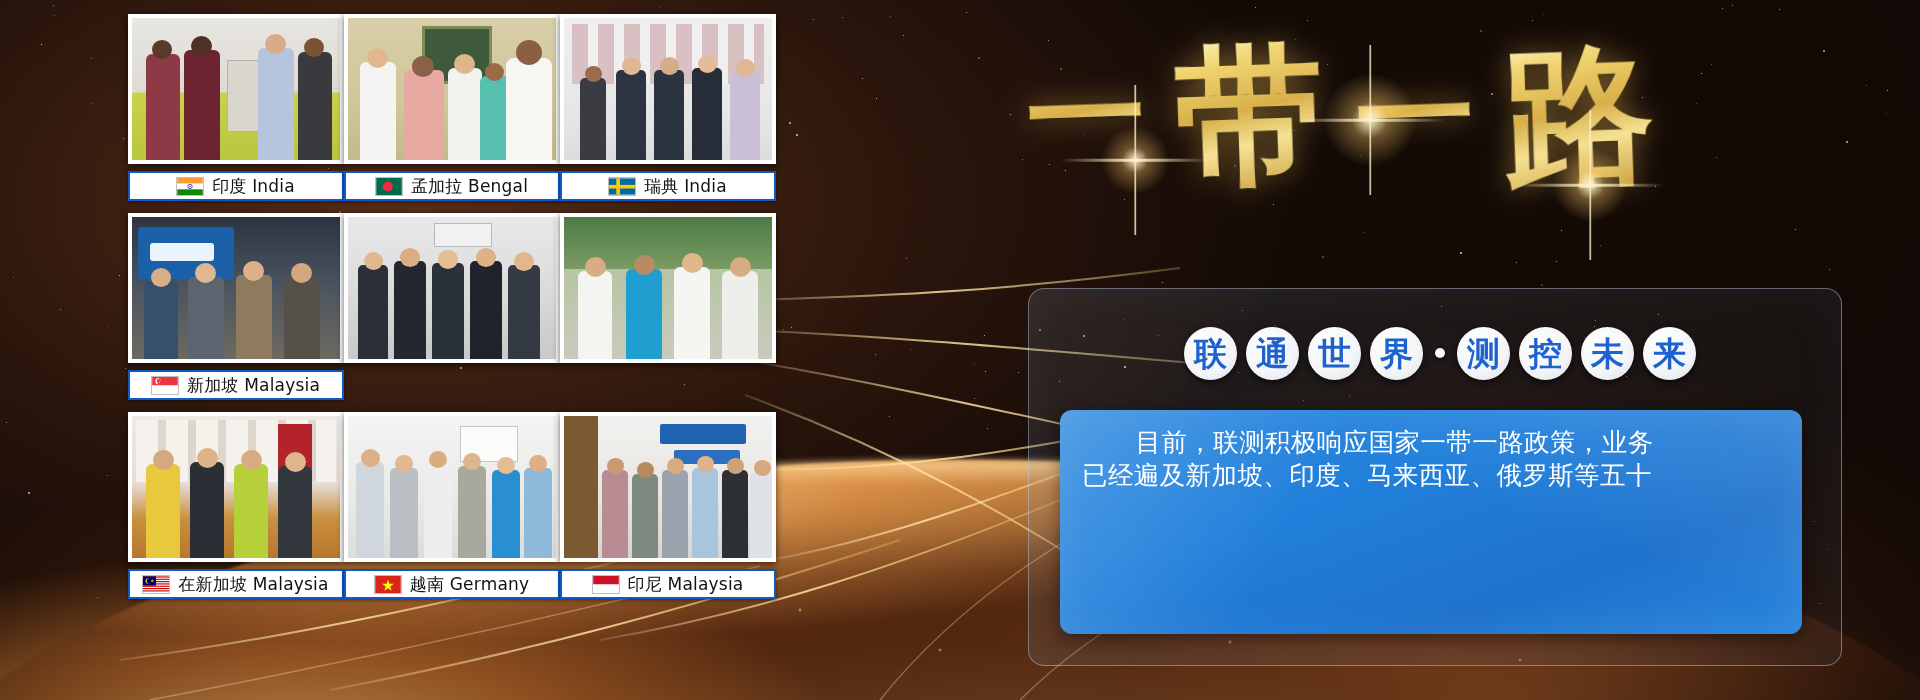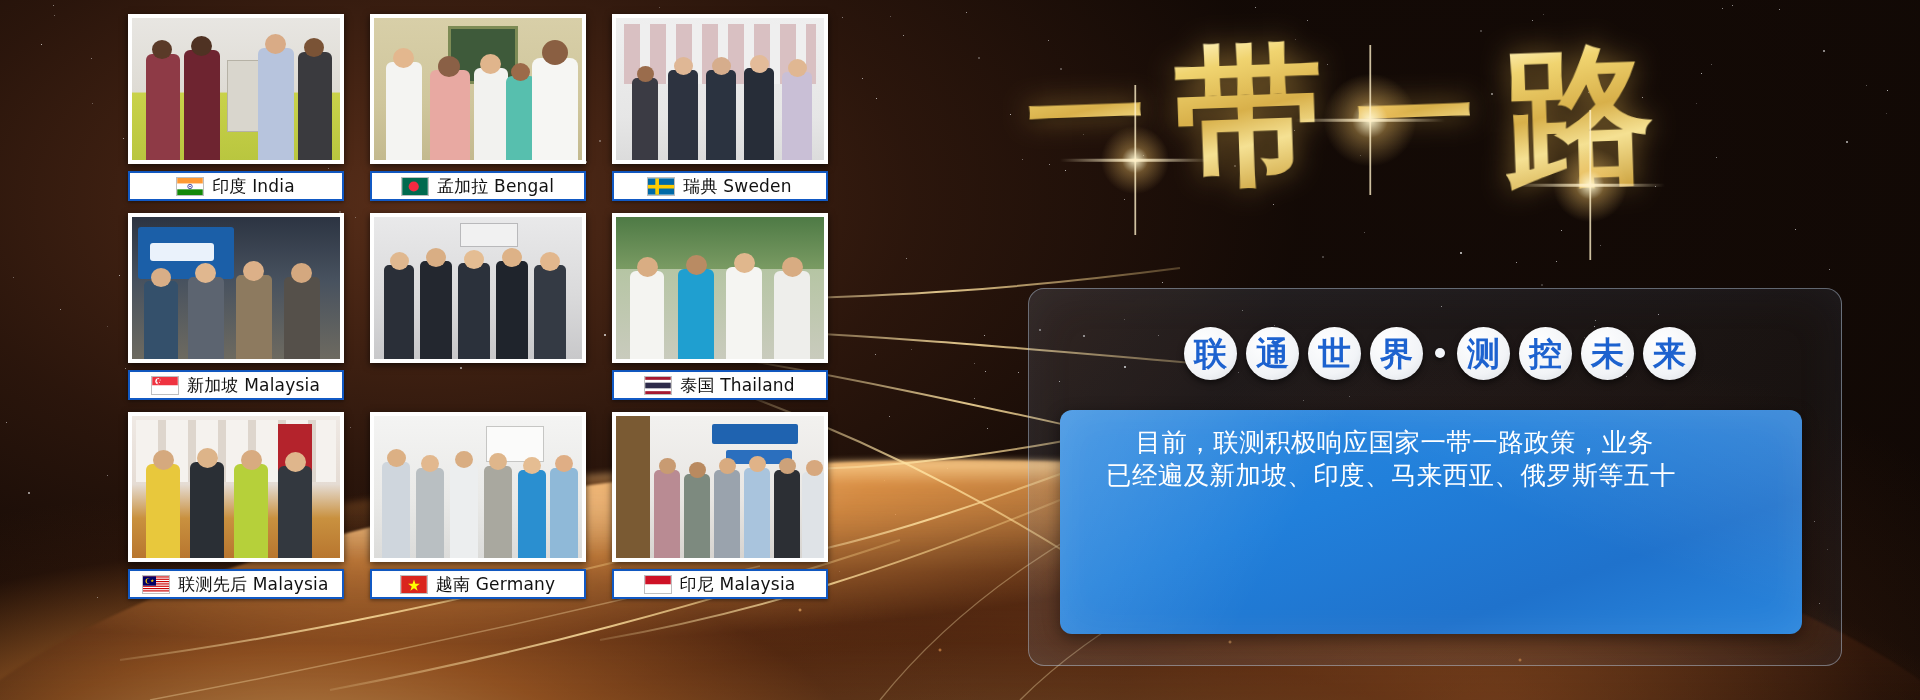--- a/index.html
+++ b/index.html
@@ -45,21 +45,21 @@
       radial-gradient(circle 2px at 320px 40px, rgba(255,200,120,.8), transparent),
       radial-gradient(circle 2px at 470px 92px, rgba(255,180,100,.85), transparent),
       radial-gradient(circle 2px at 610px 55px, rgba(255,190,110,.7), transparent),
       radial-gradient(circle 2px at 760px 110px, rgba(255,170,80,.8), transparent);
     pointer-events:none;
   }
   
   .arcs{position:absolute;inset:0;pointer-events:none;}
   
   .grid{position:absolute;left:128px;top:14px;width:700px;}
-  .row{display:flex;gap:26px;margin-bottom:12px;}
+  .row{display:flex;margin-bottom:12px;}
   .cell{width:216px;}
   .photo{
     position:relative;width:216px;height:150px;overflow:hidden;
     background:#2b2b2b;border:4px solid #ffffff;box-sizing:border-box;
     box-shadow:0 2px 7px rgba(0,0,0,.65);
   }
   .photo .scene{position:absolute;inset:0;}
   .caption{
     margin-top:7px;height:30px;box-sizing:border-box;
     background:#ffffff;border:2px solid #1159c4;
@@ -467,21 +467,21 @@
   <div style="position:absolute;left:166px;top:54px;width:30px;height:90px;background:#c9bfd6;border-radius:5px 5px 0 0"></div>
   <div style="position:absolute;left:172px;top:41px;width:19px;height:18px;border-radius:50%;background:#e0b792"></div>
             </div>
           </div>
           <div class="caption">
             <svg class="flag" viewBox="0 0 32 20">
       <rect width="32" height="20" fill="#006AA7"></rect>
               <rect x="9" width="4.5" height="20" fill="#FECC00"></rect>
       <rect y="8" width="32" height="4.5" fill="#FECC00"></rect>
             </svg>
-            <span class="txt">瑞典 Sweden</span>
+            <span class="txt">瑞典 India</span>
           </div>
         </div>
       </div>
       <div class="row">
         <div class="cell">
           <div class="photo">
             <div class="scene">
               <div style="position:absolute;inset:0;background:linear-gradient(180deg,#2c3442 0%,#48525f 45%,#6d6a60 100%)"></div>
   <div style="position:absolute;left:6px;top:10px;width:96px;height:52px;background:#1b5fa8;border-radius:3px"></div>
   <div style="position:absolute;left:18px;top:26px;width:64px;height:18px;background:#eaf2fb;border-radius:3px"></div>
@@ -537,29 +537,20 @@
   <div style="position:absolute;left:0;top:0;right:0;height:52px;background:linear-gradient(180deg,#4e7a45,#7a9b63)"></div>
   <div style="position:absolute;left:14px;top:54px;width:34px;height:90px;background:#f4f4f1;border-radius:6px 6px 0 0"></div>
   <div style="position:absolute;left:21px;top:40px;width:21px;height:20px;border-radius:50%;background:#d9ad83"></div>
   <div style="position:absolute;left:62px;top:52px;width:36px;height:92px;background:#1f9fd0;border-radius:6px 6px 0 0"></div>
   <div style="position:absolute;left:70px;top:38px;width:21px;height:20px;border-radius:50%;background:#b98b63"></div>
   <div style="position:absolute;left:110px;top:50px;width:36px;height:94px;background:#f5f5f2;border-radius:6px 6px 0 0"></div>
   <div style="position:absolute;left:118px;top:36px;width:21px;height:20px;border-radius:50%;background:#e0b78d"></div>
   <div style="position:absolute;left:158px;top:54px;width:36px;height:90px;background:#eeeeeb;border-radius:6px 6px 0 0"></div>
   <div style="position:absolute;left:166px;top:40px;width:21px;height:20px;border-radius:50%;background:#d8ac82"></div>
             </div>
-          </div>
-          <div class="caption">
-            <svg class="flag" viewBox="0 0 30 20">
-      <rect width="30" height="20" fill="#fff"></rect>
-              <rect width="30" height="3.33" fill="#A51931"></rect>
-      <rect y="16.67" width="30" height="3.33" fill="#A51931"></rect>
-              <rect y="6.67" width="30" height="6.66" fill="#2D2A4A"></rect>
-            </svg>
-            <span class="txt">泰国 Thailand</span>
           </div>
         </div>
       </div>
       <div class="row">
         <div class="cell">
           <div class="photo">
             <div class="scene">
               <div style="position:absolute;inset:0;background:linear-gradient(180deg,#efe9e4 0%,#e5dcd4 48%,#c9913f 72%,#b8762f 100%)"></div>
   <div style="position:absolute;left:4px;top:4px;right:4px;height:62px;
        background:repeating-linear-gradient(90deg,#f5f2ee 0 22px,#ded6cd 22px 30px)"></div>
@@ -584,21 +575,21 @@
                 <rect y="8.58" width="32" height="1.43"></rect>
       <rect y="11.44" width="32" height="1.43"></rect>
                 <rect y="14.3" width="32" height="1.43"></rect>
       <rect y="17.16" width="32" height="1.43"></rect>
               </g>
       <rect width="16" height="11.43" fill="#010066"></rect>
       <circle cx="6.4" cy="5.7" r="3.3" fill="#FFCC00"></circle>
               <circle cx="7.9" cy="5.7" r="3.3" fill="#010066"></circle>
       <path d="M11.4 3.1 l0.55 1.6 1.65 0 -1.35 1 0.5 1.6 -1.35-1 -1.35 1 0.5-1.6 -1.35-1 1.65 0 z" fill="#FFCC00"></path>
             </svg>
-            <span class="txt">联测先后 Malaysia</span>
+            <span class="txt">在新加坡 Malaysia</span>
           </div>
         </div>
         <div class="cell">
           <div class="photo">
             <div class="scene">
               <div style="position:absolute;inset:0;background:linear-gradient(180deg,#f4f4f3 0%,#e9e9e7 60%,#dcdcda 100%)"></div>
   <div style="position:absolute;left:112px;top:10px;width:56px;height:34px;background:#fbfbfa;border:1px solid #c6c6c4"></div>
   <div style="position:absolute;left:8px;top:46px;width:28px;height:98px;background:#cfd6dd;border-radius:5px 5px 0 0"></div>
   <div style="position:absolute;left:13px;top:33px;width:19px;height:18px;border-radius:50%;background:#dcb084"></div>
   <div style="position:absolute;left:42px;top:52px;width:28px;height:92px;background:#b9bfc2;border-radius:5px 5px 0 0"></div>
@@ -662,16 +653,16 @@
       <div class="sbubble">界</div>
       <div class="sdot"></div>
       <div class="sbubble">测</div>
       <div class="sbubble">控</div>
       <div class="sbubble">未</div>
       <div class="sbubble">来</div>
     </div>
 
   <div class="bluebox" id="bluebox">
       <p class="">目前，联测积极响应国家一带一路政策，业务</p>
-      <p style="text-indent: 0px; margin-left: 24px;">已经遍及新加坡、印度、马来西亚、俄罗斯等五十</p>
+      <p style="text-indent: 0px;">已经遍及新加坡、印度、马来西亚、俄罗斯等五十</p>
     </div>
 
 </div>
 
 </body></html>

